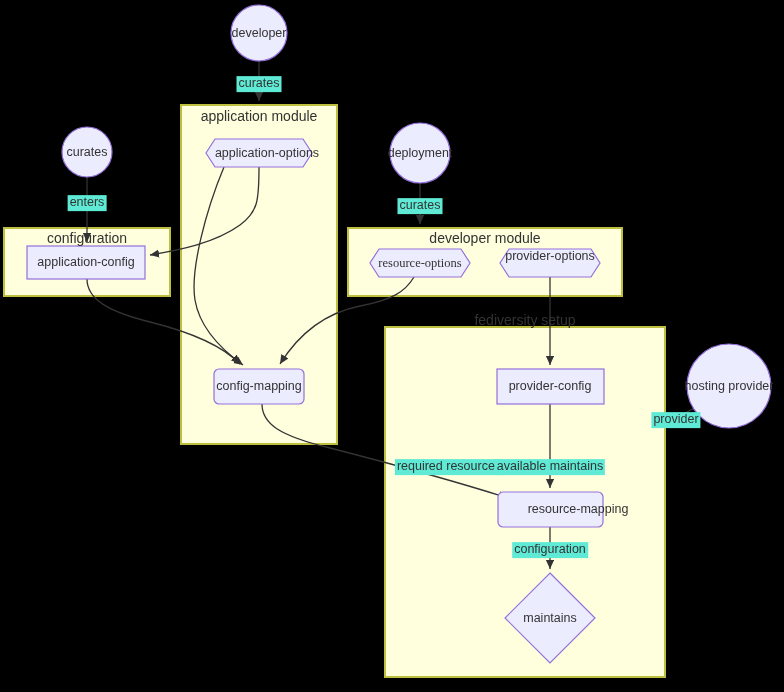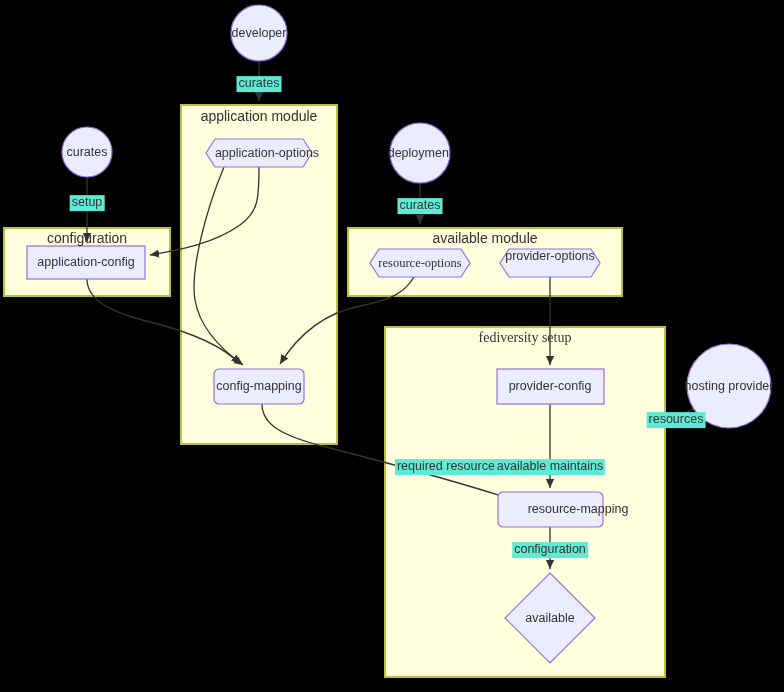--- a/index.html
+++ b/index.html
@@ -134,37 +134,37 @@
     <rect class="node-rect" x="27" y="246" width="118" height="33"></rect>
     <rect class="node-rect" x="214" y="369" width="90" height="35" rx="5" ry="5"></rect>
     <rect class="node-rect" x="497" y="369" width="107" height="35"></rect>
     <rect class="node-rect" x="498" y="492" width="105" height="35" rx="5" ry="5"></rect>
 
     <polygon class="node-diamond" points="550,573 595,618 550,663 505,618"></polygon>
   </svg>
 
   <div class="sg-title" style="left:259px; top:109px;">application module</div>
   <div class="sg-title" style="left:87px; top:231px;">configuration</div>
-  <div class="sg-title" style="left:485px; top:231px;">available module</div>
-  <div class="sg-title" style="left:525px; top:331px;font-family:Liberation Serif, serif;">fediversity setup</div>
+  <div class="sg-title" style="left:485px; top:231px;">developer module</div>
+  <div class="sg-title" style="left:525px; top:313px;">fediversity setup</div>
 
   <div class="node-label" style="left:259px; top:33px;">developer</div>
   <div class="node-label" style="left:87px; top:152px;">curates</div>
   <div class="node-label" style="left:420px; top:153px;">deployment</div>
   <div class="node-label" style="left:729px; top:386px;">hosting provider</div>
   <div class="node-label" style="left:267px; top:153px;text-align:right;">application-options</div>
   <div class="node-label" style="left:420px; top:263px;font-family:Liberation Serif, serif;">resource-options</div>
   <div class="node-label" style="left:550px; top:256px;">provider-options</div>
   <div class="node-label" style="left:86px; top:262px;">application-config</div>
   <div class="node-label" style="left:259px; top:386px;">config-mapping</div>
   <div class="node-label" style="left:550px; top:386px;">provider-config</div>
   <div class="node-label" style="left:550px; top:509px;margin-left:28px;">resource-mapping</div>
-  <div class="node-label" style="left:550px; top:618px;">available</div>
+  <div class="node-label" style="left:550px; top:618px;">maintains</div>
 
   <div class="edge-label" style="left:259px; top:84px;">curates</div>
-  <div class="edge-label" style="left:87px; top:203px;">setup</div>
+  <div class="edge-label" style="left:87px; top:203px;">enters</div>
   <div class="edge-label" style="left:420px; top:206px;">curates</div>
   <div class="edge-label" style="left:449px; top:467px;">required resources</div>
   <div class="edge-label" style="left:550px; top:467px;">available maintains</div>
   <div class="edge-label" style="left:550px; top:550px;">configuration</div>
-  <div class="edge-label" style="left:676px; top:420px;">resources</div>
+  <div class="edge-label" style="left:676px; top:420px;">provider</div>
 
 </div>
 
 </body></html>

